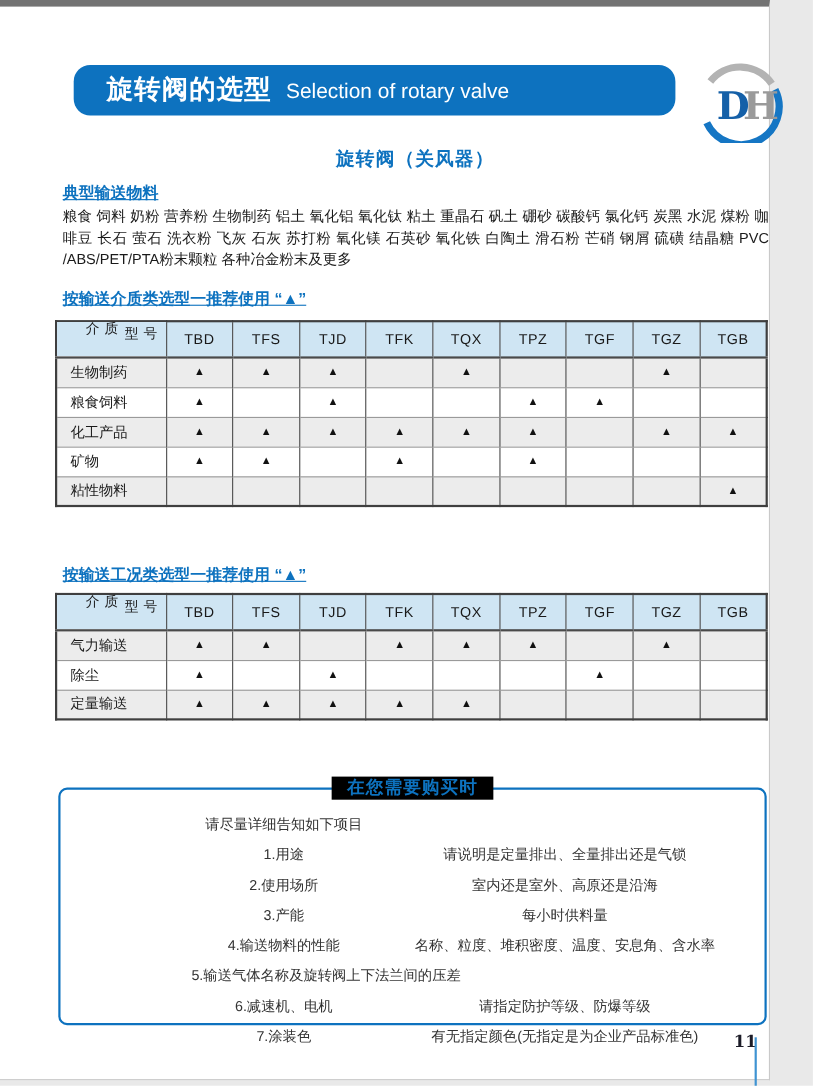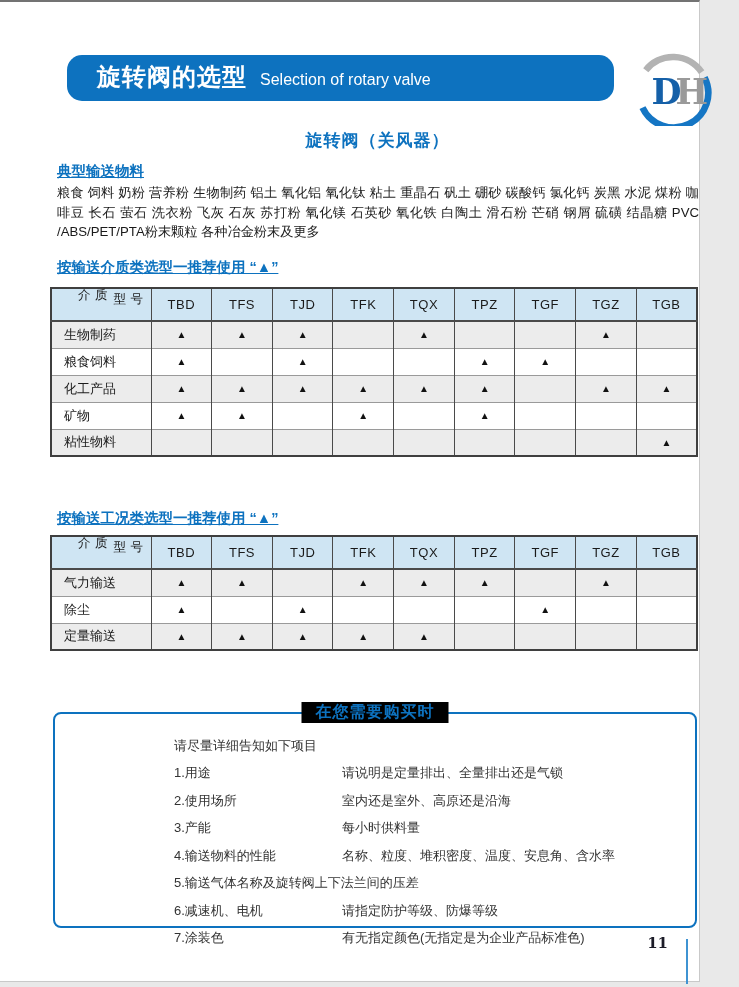--- a/index.html
+++ b/index.html
@@ -13,34 +13,34 @@
     font-family:"Liberation Sans","DejaVu Sans",sans-serif;
     background:#e9e9e9;
     position:relative;
     overflow:hidden;
   }
   .page{
     position:absolute;left:0;top:0;width:700px;height:982px;
     background:#ffffff;
     border-right:1px solid #c9c9c9;
     border-bottom:1px solid #c9c9c9;
-    border-top:2px solid #737373;
+    border-top:6px solid #737373;
   }
   
   .banner{
     position:absolute;left:67px;top:53px;width:547px;height:46px;
     background:var(--accent);
     border-radius:15px;
     display:flex;align-items:baseline;gap:13px;
     padding-left:30px;
     color:#fff;
   }
   .banner{align-items:center;}
   .banner .zh{font-size:24px;font-weight:bold;letter-spacing:1px;position:relative;top:-1px;}
-  .banner .en{font-size:16px;position:relative;top:2px;}
+  .banner .en{font-size:19px;position:relative;top:2px;}
   
   .logo{position:absolute;left:630px;top:50px;width:86px;height:74px;}
   .logo svg{display:block;width:100%;height:100%;}
   
   .doc-title{
     position:absolute;left:0;top:127px;width:723px;
     text-align:center;color:var(--accent);
     font-size:17px;font-weight:bold;letter-spacing:1px;padding-left:32px;
   }
   .sec-heading{
@@ -100,26 +100,26 @@
   }
   .buybox-title{
     position:absolute;left:50%;top:-12px;transform:translateX(-50%);
     background:#000000;padding:0 14px;white-space:nowrap;
     color:var(--accent);font-size:16px;font-weight:bold;letter-spacing:1px;
   }
   .buybox-content{
     position:absolute;left:119px;top:18px;right:10px;
     font-size:13px;color:#333;
   }
-  .b-row{display:flex;height:27.5px;align-items:center;}
+  .b-row{display:flex;height:27.5px;align-items:center;text-align:center;}
   .b-label{width:168px;flex:none;white-space:nowrap;}
   .b-value{flex:1;white-space:nowrap;}
   
   .page-number{
-    position:absolute;left:636px;top:932px;width:32px;
+    position:absolute;left:656px;top:932px;width:32px;
     text-align:right;
     font-family:"DejaVu Serif","Liberation Serif",serif;
     font-weight:bold;font-size:15px;color:#1c1c28;
   }
   .page-rule{
     position:absolute;left:686px;top:937px;width:2px;height:45px;
     background:#3f93d2;
   }
 </style>
 </head>

